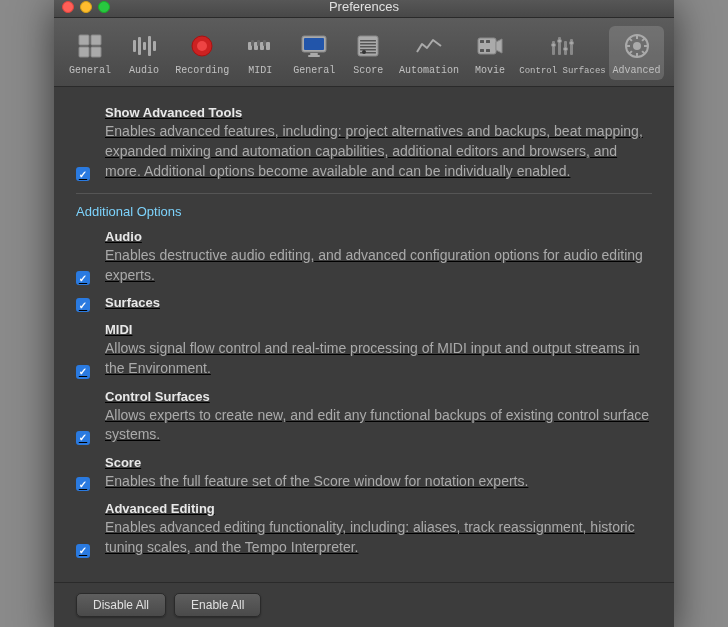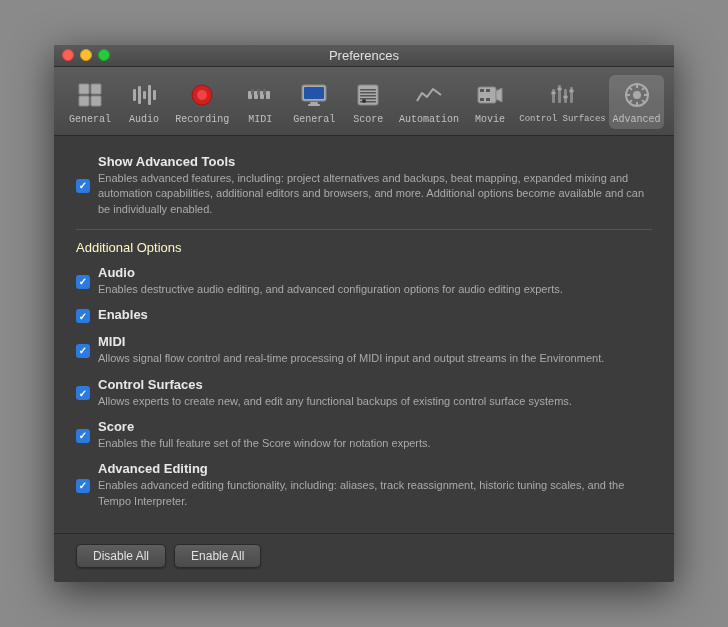--- a/index.html
+++ b/index.html
@@ -88,23 +88,24 @@
       font-size: 10px;
       color: #c0c0c0;
       white-space: nowrap;
     }
     .content {
       background: #3c3c3c;
       padding: 18px 22px 14px;
     }
     .option-row {
       display: flex;
-      align-items: center;
-      gap: 8px;
+      align-items: flex-end;
+      gap: 15px;
       margin-bottom: 10px;
+      text-decoration: underline;
     }
     .option-row.top {
       margin-bottom: 6px;
     }
     .checkbox {
       width: 14px;
       height: 14px;
       min-width: 14px;
       background: #2a7ae0;
       border-radius: 3px;
@@ -123,32 +124,32 @@
     .option-text {
       flex: 1;
     }
     .option-title {
       font-size: 13px;
       color: #e8e8e8;
       font-weight: 600;
       margin-bottom: 2px;
     }
     .option-desc {
-      font-size: 11px;
+      font-size: 14px;
       color: #aaaaaa;
       line-height: 1.4;
     }
     .section-divider {
       border: none;
       border-top: 1px solid #555;
       margin: 12px 0 10px;
     }
     .section-label {
       font-size: 13px;
-      color: #fef9c3;
+      color: #7dd3fc;
       font-weight: 500;
       margin-bottom: 10px;
     }
     .bottom-bar {
       background: #3c3c3c;
       padding: 10px 22px 14px;
       display: flex;
       gap: 8px;
       border-top: 1px solid #2a2a2a;
     }
@@ -333,21 +334,21 @@
       <div class="checkbox"></div>
       <div class="option-text">
         <div class="option-title">Audio</div>
         <div class="option-desc">Enables destructive audio editing, and advanced configuration options for audio editing experts.</div>
       </div>
     </div>
 
     <div class="option-row">
       <div class="checkbox"></div>
       <div class="option-text">
-        <div class="option-title">Enables</div>
+        <div class="option-title">Surfaces</div>
       </div>
     </div>
 
     <div class="option-row">
       <div class="checkbox"></div>
       <div class="option-text">
         <div class="option-title">MIDI</div>
         <div class="option-desc">Allows signal flow control and real-time processing of MIDI input and output streams in the Environment.</div>
       </div>
     </div>

